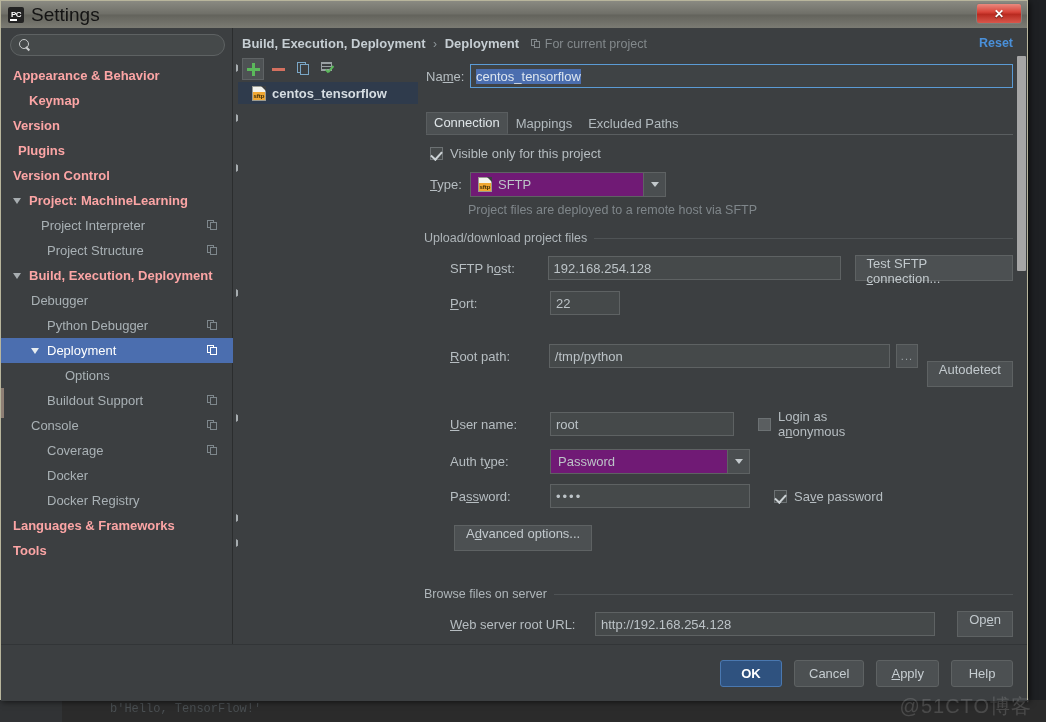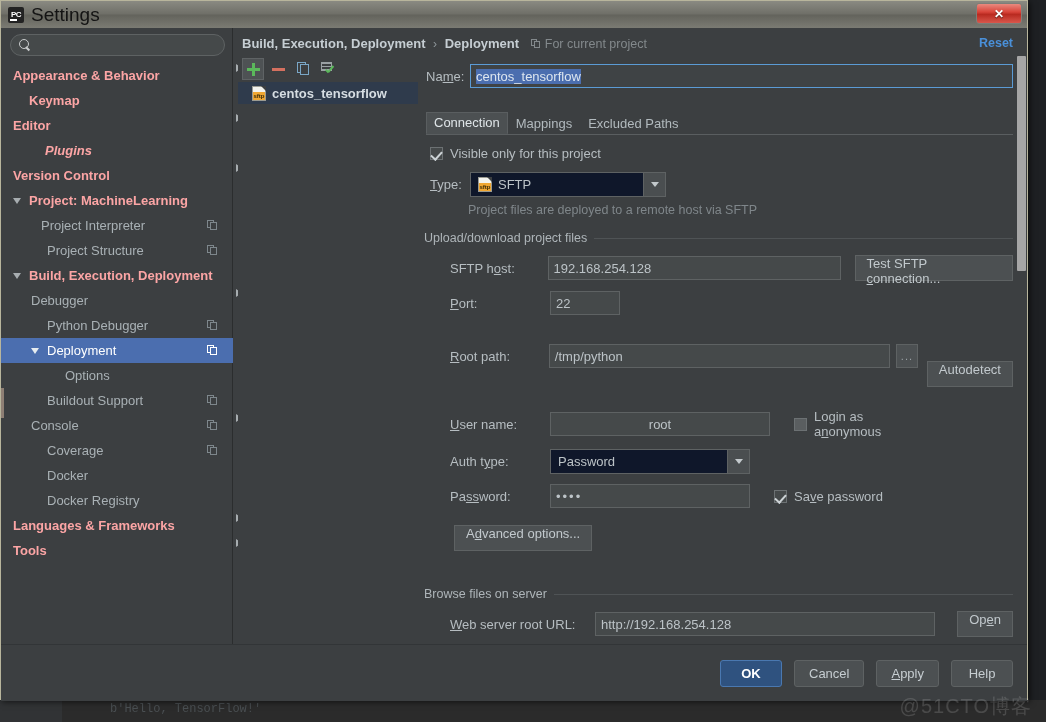--- a/index.html
+++ b/index.html
@@ -252,21 +252,21 @@
   .cbox.checked::after {
     content: ""; position: absolute; left: 2px; top: 1px;
     width: 5px; height: 9px; border: solid #cdd3d6;
     border-width: 0 2px 2px 0; transform: rotate(42deg);
   }
   .cbox.disabled { background: #5a5e60; border-color: #6c7173; }
 
   .type-row { margin-top: 11px; padding-left: 8px; }
   .type-row .lbl { width: 40px; }
   .combo {
-    height: 25px; background: #0f172a; border: 1px solid #5e6263;
+    height: 25px; background: #701a75; border: 1px solid #5e6263;
     display: flex; align-items: center; cursor: pointer;
   }
   .combo .ctext { flex: 1; font-size: 13px; color: #bcc3c7; padding-left: 7px; display: flex; align-items: center; }
   .combo .carrow {
     width: 22px; height: 100%; border-left: 1px solid #5e6263;
     display: flex; align-items: center; justify-content: center; background: #4a4e50;
   }
   .carrow::after {
     content: ""; border-top: 5px solid #c3c9cc;
     border-left: 4px solid transparent; border-right: 4px solid transparent;
@@ -357,23 +357,23 @@
             <div class="tree-row bold" style="padding-left: 12px;">
               <span class="tw right"></span>
               <span>Appearance &amp; Behavior</span>
             </div>
             <div class="tree-row bold" style="padding-left: 12px;">
               <span class="tw"></span>
               <span>Keymap</span>
             </div>
             <div class="tree-row bold" style="padding-left: 12px;">
               <span class="tw right"></span>
-              <span>Editor</span>
-            </div>
-            <div class="tree-row bold" style="padding-left: 28px; font-style: italic;">
+              <span>Version</span>
+            </div>
+            <div class="tree-row bold" style="padding-left: 1px;">
               <span class="tw"></span>
               <span>Plugins</span>
             </div>
             <div class="tree-row bold" style="padding-left: 12px;">
               <span class="tw right"></span>
               <span>Version Control</span>
             </div>
             <div class="tree-row bold" style="padding-left: 12px;">
               <span class="tw down"></span>
               <span>Project: MachineLearning</span>
@@ -563,21 +563,21 @@
               <span class="lbl"><u>R</u>oot path:</span>
               <span class="inp" style="width:345px;display:flex;align-items:center;">
                 <span>/tmp/python</span>
               </span>
               <span class="btn btn-sm" style="margin-left:6px;display:flex;align-items:center;justify-content:center;">...</span>
               <span class="btn" style="margin-left:9px;margin-top:36px;">Autodetect</span>
             </div>
 
             <div class="row frow" style="margin-top:22px;">
               <span class="lbl"><u>U</u>ser name:</span>
-              <span class="inp" style="width:220px;display:flex;align-items:center;justify-content:center;">
+              <span class="inp" style="width:184px;display:flex;align-items:center;">
                 <span>root</span>
               </span>
               <span class="side-chk">
                 <span class="cbox disabled"></span>
                 <span class="lbl">Login as a<u>n</u>onymous</span>
               </span>
             </div>
 
             <div class="row frow">
               <span class="lbl">Auth t<u>y</u>pe:</span>

